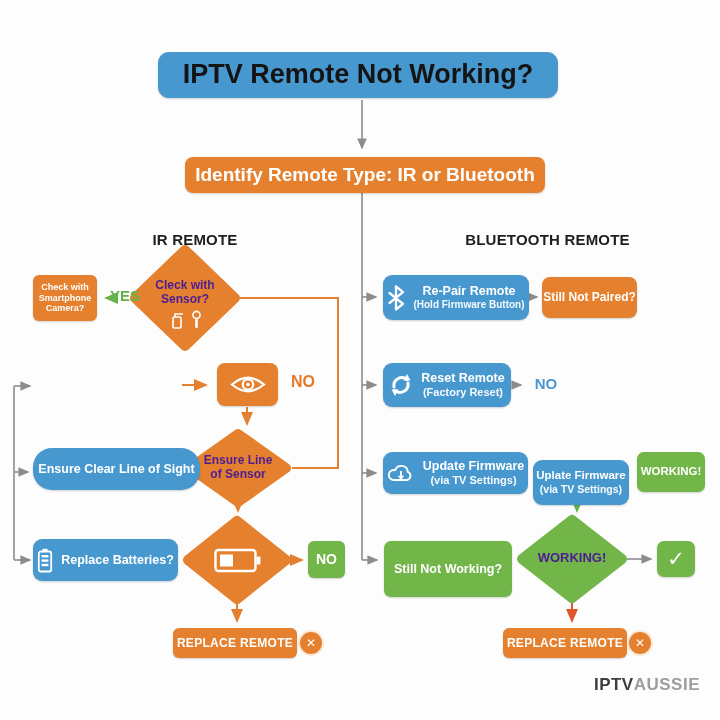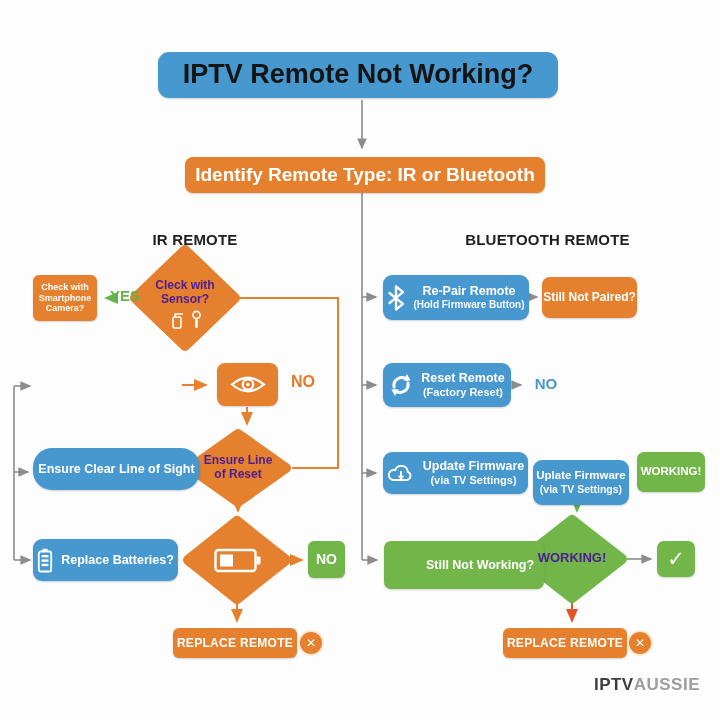--- a/index.html
+++ b/index.html
@@ -34,21 +34,21 @@
   #batteries-box{left:33px;top:539px;width:145px;height:42px;font-size:12.5px;gap:8px;}
   #battery-no-box{left:308px;top:541px;width:37px;height:37px;font-size:14px;border-radius:6px;}
   #replace-ir-box{left:173px;top:628px;width:124px;height:30px;font-size:12px;border-radius:6px;letter-spacing:.3px;}
   #repair-box{left:383px;top:275px;width:146px;height:45px;gap:8px;}
   #not-paired-box{left:542px;top:277px;width:95px;height:41px;font-size:12px;}
   #reset-box{left:383px;top:363px;width:128px;height:44px;gap:8px;}
   #reset-no-label{left:526px;top:375px;width:40px;font-size:15px;color:#4a97cf;}
   #firmware1-box{left:383px;top:452px;width:145px;height:42px;gap:8px;}
   #firmware2-box{left:533px;top:460px;width:96px;height:45px;}
   #working-box{left:637px;top:452px;width:68px;height:40px;font-size:11.5px;}
-  #not-working-box{left:384px;top:541px;width:128px;height:48px;font-size:12.5px;padding-left:32px;}
+  #not-working-box{left:384px;top:541px;width:128px;height:56px;font-size:12.5px;}
   #check-box{left:657px;top:541px;width:38px;height:36px;font-size:21px;font-family:"DejaVu Sans",sans-serif;}
   #replace-bt-box{left:503px;top:628px;width:124px;height:30px;font-size:12px;border-radius:6px;letter-spacing:.3px;}
   .cross-circle{
     position:absolute;width:22px;height:22px;border-radius:50%;background:#e5802e;
     color:#fff;display:flex;align-items:center;justify-content:center;
     font-size:12px;font-weight:700;font-family:"DejaVu Sans",sans-serif;box-shadow:0 0 0 2px #fbe9da;
   }
   #cross-ir{left:300px;top:632px;}
   #cross-bt{left:629px;top:632px;}
   .bline1{font-size:12.5px;font-weight:700;}
@@ -155,21 +155,21 @@
     <svg width="36" height="21" viewBox="0 0 36 21">
       <path d="M2 10.5 Q18 -3 34 10.5 Q18 24 2 10.5 Z" fill="none" stroke="#fff" stroke-width="2.2"></path>
       <circle cx="18" cy="10.5" r="5.2" fill="none" stroke="#fff" stroke-width="2.2"></circle>
       <circle cx="18" cy="10.5" r="1.8" fill="#fff"></circle>
     </svg>
   </div>
   <div class="flabel" id="eye-no-label">NO</div>
 
   <div class="box blue" id="clear-sight-box">Ensure Clear Line of Sight</div>
   <div class="dlabel" id="d2-label">Ensure Line
-of Reset</div>
+of Sensor</div>
 
   <div class="box blue" id="batteries-box">
     <svg width="16" height="25" viewBox="0 0 16 25">
       <rect x="5.5" y="0.8" width="5" height="2.4" fill="#fff"></rect>
       <rect x="1.8" y="3.5" width="12.4" height="20" rx="2" fill="none" stroke="#fff" stroke-width="1.8"></rect>
       <rect x="4.6" y="7" width="6.8" height="2.4" fill="#fff"></rect>
       <rect x="4.6" y="11.4" width="6.8" height="2.4" fill="#fff"></rect>
       <rect x="4.6" y="15.8" width="6.8" height="2.4" fill="#fff"></rect>
     </svg>
     <span>Replace Batteries?</span>

